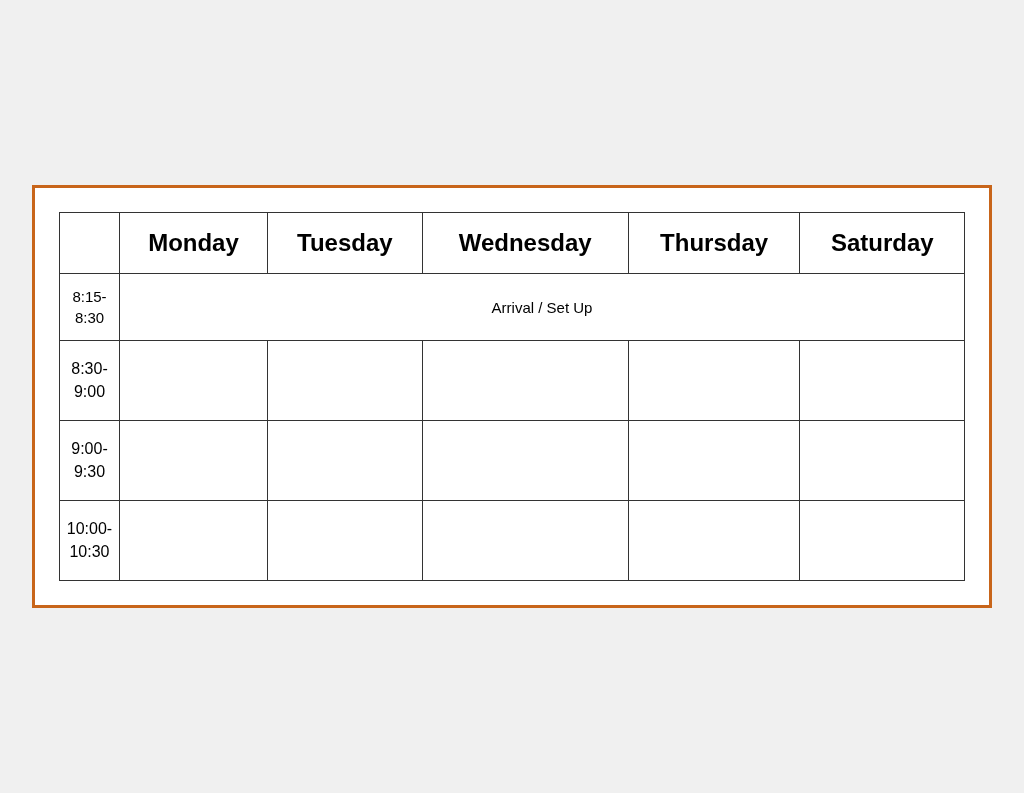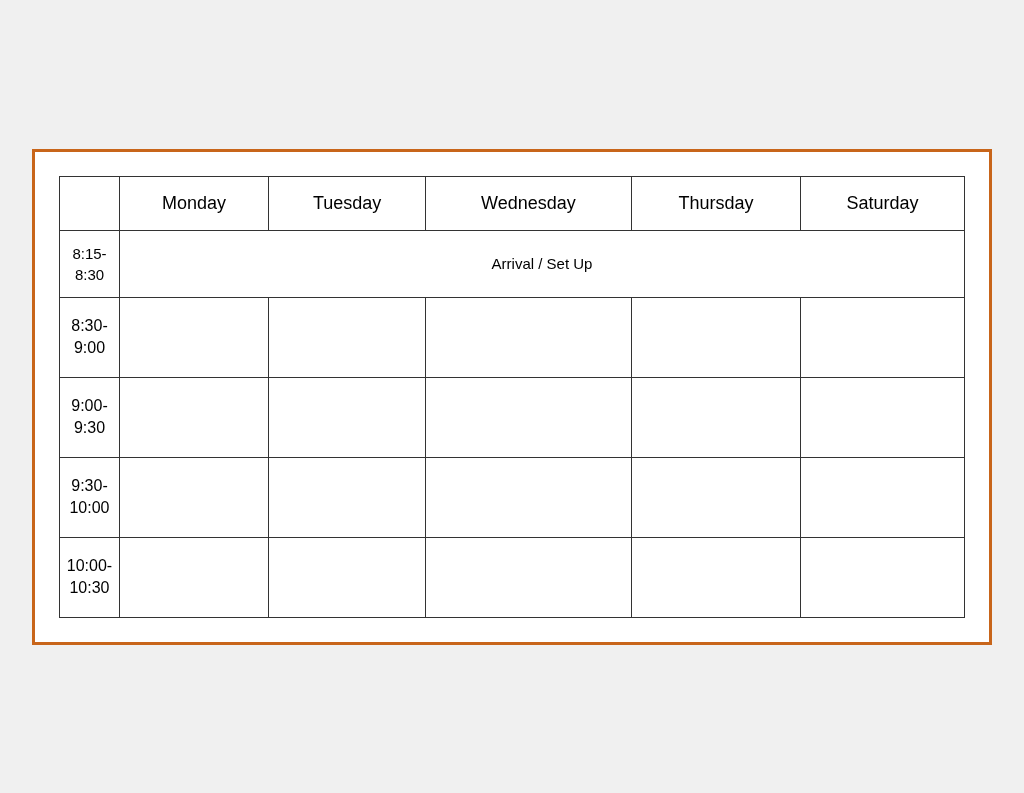--- a/index.html
+++ b/index.html
@@ -31,22 +31,22 @@
     }
 
     .schedule-table th,
     .schedule-table td {
       border: 1px solid #333;
       text-align: center;
       vertical-align: middle;
     }
 
     .schedule-table thead th {
-      font-weight: normal;
-      font-size: 18px;
+      font-weight: bold;
+      font-size: 24px;
       padding: 16px 8px;
     }
 
     .time-col {
       width: 60px;
       font-size: 16px;
       text-align: left;
       padding: 4px 6px;
       vertical-align: top;
       line-height: 1.4;
@@ -97,28 +97,20 @@
       </tr>
       <tr class="data-row">
         <td class="time-col">9:00-<br>9:30</td>
         <td></td>
         <td></td>
         <td></td>
         <td></td>
         <td></td>
       </tr>
       <tr class="data-row">
-        <td class="time-col">9:30-<br>10:00</td>
-        <td></td>
-        <td></td>
-        <td></td>
-        <td></td>
-        <td></td>
-      </tr>
-      <tr class="data-row">
         <td class="time-col">10:00-<br>10:30</td>
         <td></td>
         <td></td>
         <td></td>
         <td></td>
         <td></td>
       </tr>
     </tbody>
   </table>
 </div>

